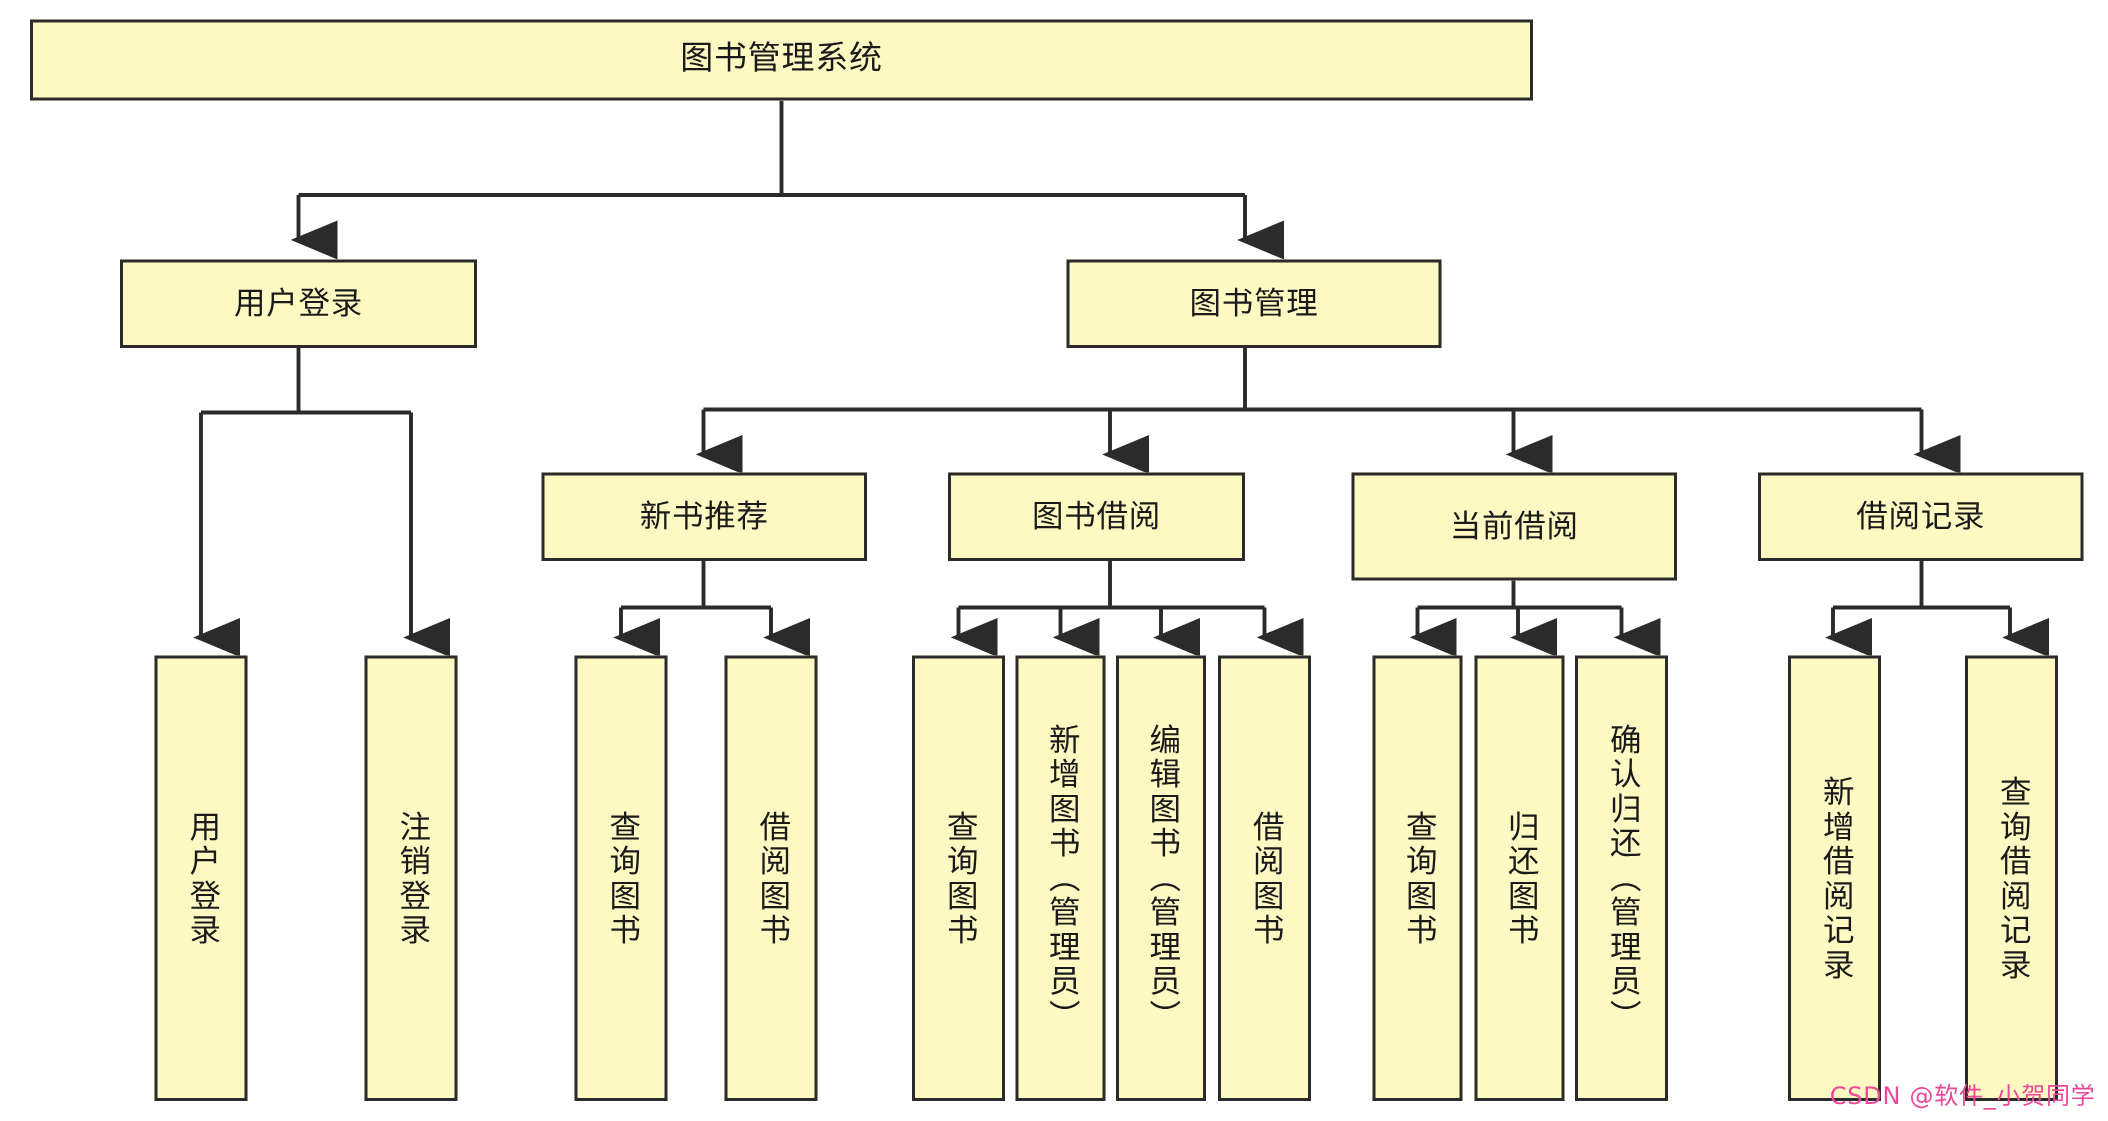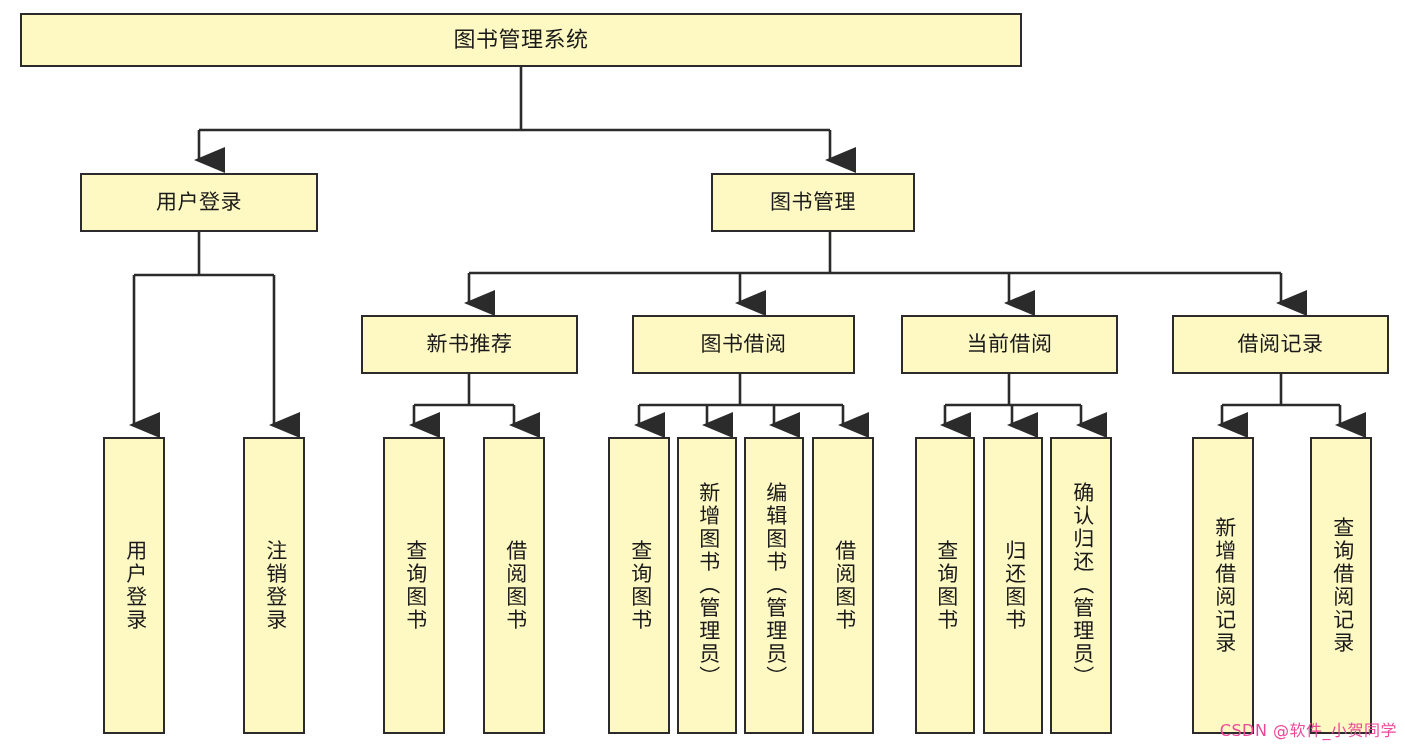--- a/index.html
+++ b/index.html
@@ -132,33 +132,33 @@
   </svg>
 
   <div class="node horiz root" style="left:20px; top:13px; width:1002px; height:54px;">
     <span class="label">图书管理系统</span>
   </div>
 
   <div class="node horiz" style="left:80px; top:173px; width:238px; height:59px;">
     <span class="label">用户登录</span>
   </div>
 
-  <div class="node horiz" style="left:711px; top:173px; width:204px; height:59px;">
+  <div class="node horiz" style="left:711px; top:173px; width:250px; height:59px;">
     <span class="label">图书管理</span>
   </div>
 
   <div class="node horiz" style="left:361px; top:315px; width:217px; height:59px;">
     <span class="label">新书推荐</span>
   </div>
 
-  <div class="node horiz" style="left:632px; top:315px; width:223px; height:59px;">
+  <div class="node horiz" style="left:632px; top:315px; width:198px; height:59px;">
     <span class="label">图书借阅</span>
   </div>
 
-  <div class="node horiz" style="left:901px; top:315px; width:217px; height:59px;">
+  <div class="node horiz" style="left:901px; top:315px; width:217px; height:72px;">
     <span class="label">当前借阅</span>
   </div>
 
   <div class="node horiz" style="left:1172px; top:315px; width:217px; height:59px;">
     <span class="label">借阅记录</span>
   </div>
 
   <div class="node vert" style="left:103px; top:437px; width:62px; height:297px;">
     <span class="label">用户登录</span>
   </div>

